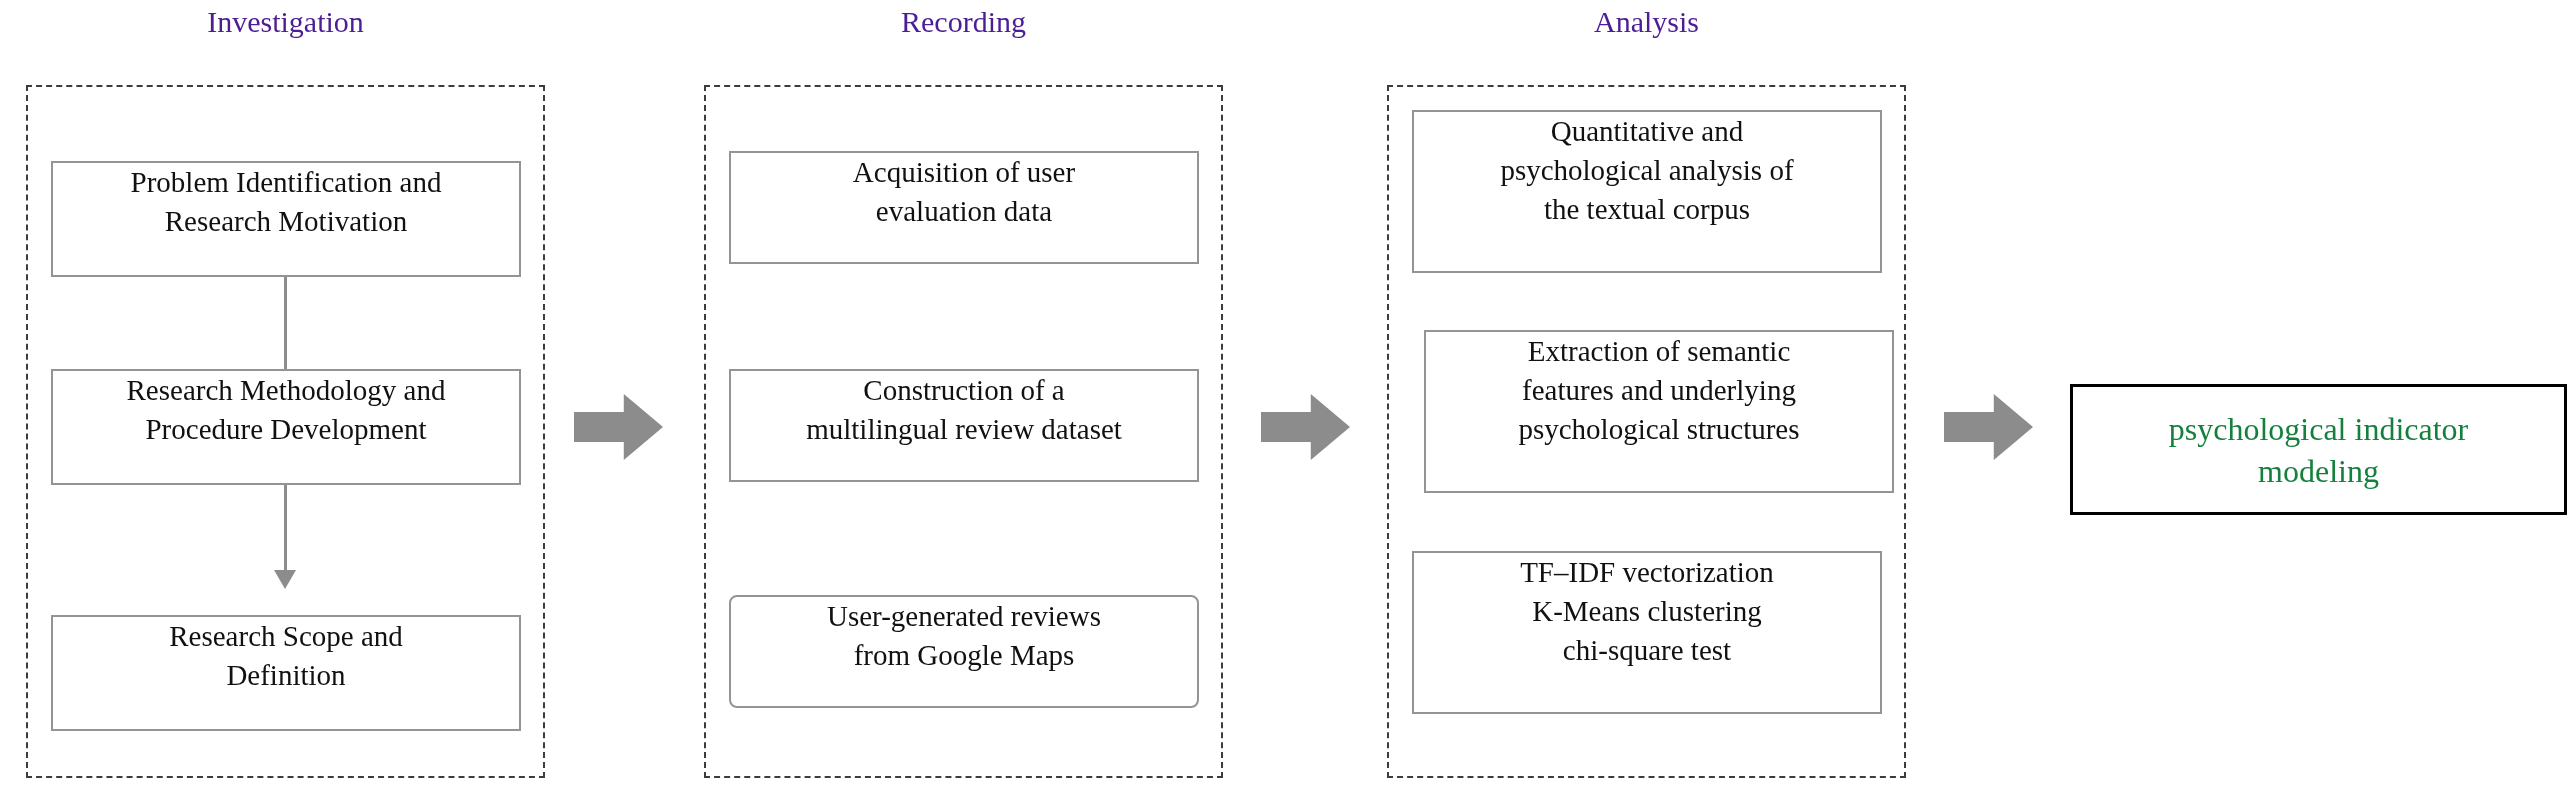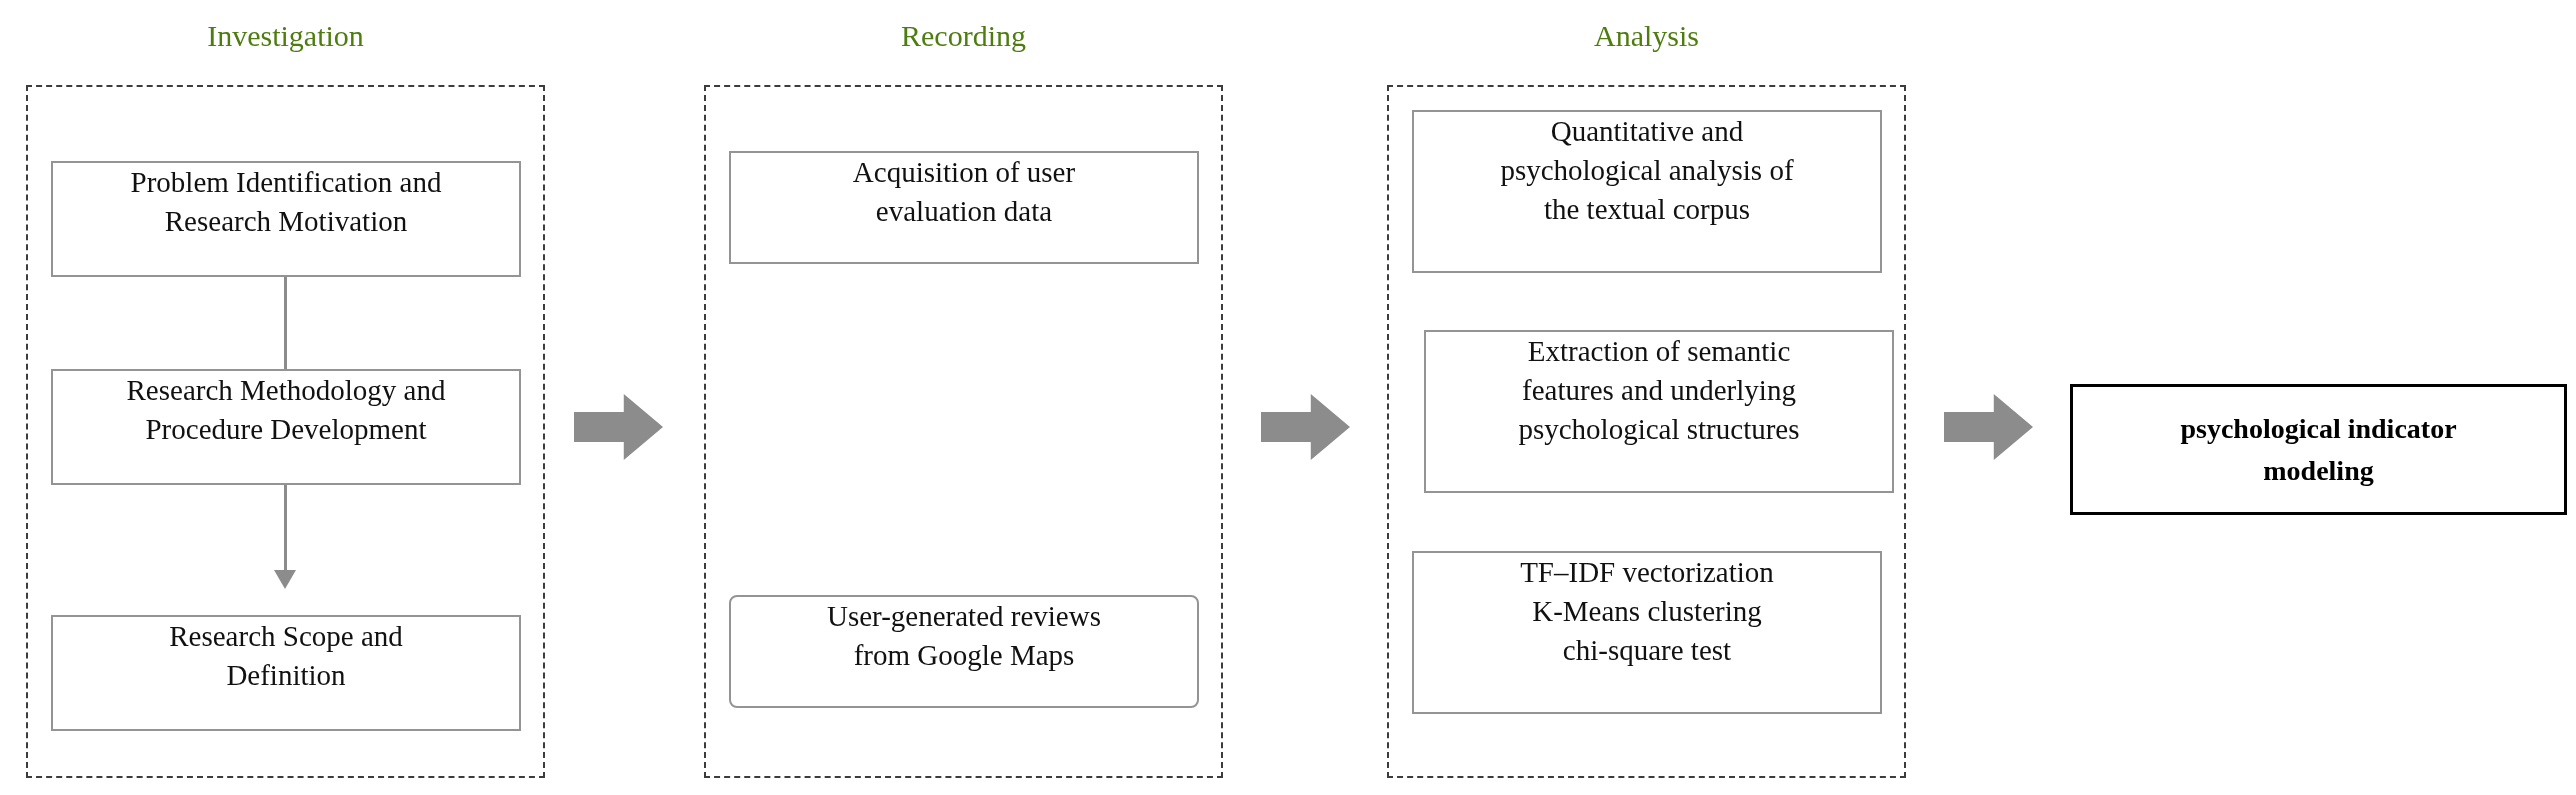--- a/index.html
+++ b/index.html
@@ -22,28 +22,28 @@
   }
 
   
   .phase {
     position: absolute;
     top: 0;
     height: 796px;
   }
   .phase-title {
     position: absolute;
-    top: 18px;
+    top: 4px;
     left: 0;
     width: 100%;
     text-align: center;
     font-size: 30px;
     line-height: 36px;
     font-family: "Liberation Serif", "DejaVu Serif", serif;
-    color: #4d7c0f;
+    color: #4c1d95;
     white-space: nowrap;
   }
   .phase-box {
     position: absolute;
     top: 85px;
     left: 0;
     width: 100%;
     height: 693px;
     box-sizing: border-box;
     border: 2.3px dashed #3c3c3c;
@@ -96,24 +96,24 @@
     position: absolute;
     box-sizing: border-box;
     border: 3.8px solid #000000;
     background: #ffffff;
     display: flex;
     align-items: center;
     justify-content: center;
     text-align: center;
   }
   .outcome-label {
-    font-size: 28px;
+    font-size: 32px;
     line-height: 42px;
-    font-weight: bold;
-    color: #000000;
+    font-weight: normal;
+    color: #15803d;
     padding: 0 12px;
   }
 </style>
 </head>
 <body>
 
 <div class="canvas">
 
   <div class="phase" style="left:26px; width:519px;">
     <div class="phase-title">Investigation</div>
@@ -148,20 +148,24 @@
 
   <div class="phase" style="left:704px; width:519px;">
     <div class="phase-title">Recording</div>
     <div class="phase-box"></div>
 
     <div class="step" style="left:25px; top:151px; width:470px; height:113px;">
       <div class="step-label" style="white-space:pre-line;">Acquisition of user
 evaluation data</div>
     </div>
 
+    <div class="step" style="left:25px; top:369px; width:470px; height:113px;">
+      <div class="step-label" style="white-space:pre-line;">Construction of a
+multilingual review dataset</div>
+    </div>
 
     <div class="step" style="left:25px; top:595px; width:470px; height:113px;border-radius:8px;">
       <div class="step-label" style="white-space:pre-line;">User-generated reviews
 from Google Maps</div>
     </div>
   </div>
 
   <div class="block-arrow" style="left:1261px; top:391px;">
     <svg viewBox="0 0 118 96" preserveAspectRatio="none" aria-hidden="true">
       <polygon points="0,28 66,28 66,4 118,48 66,92 66,68 0,68" fill="#8c8c8c"></polygon>

